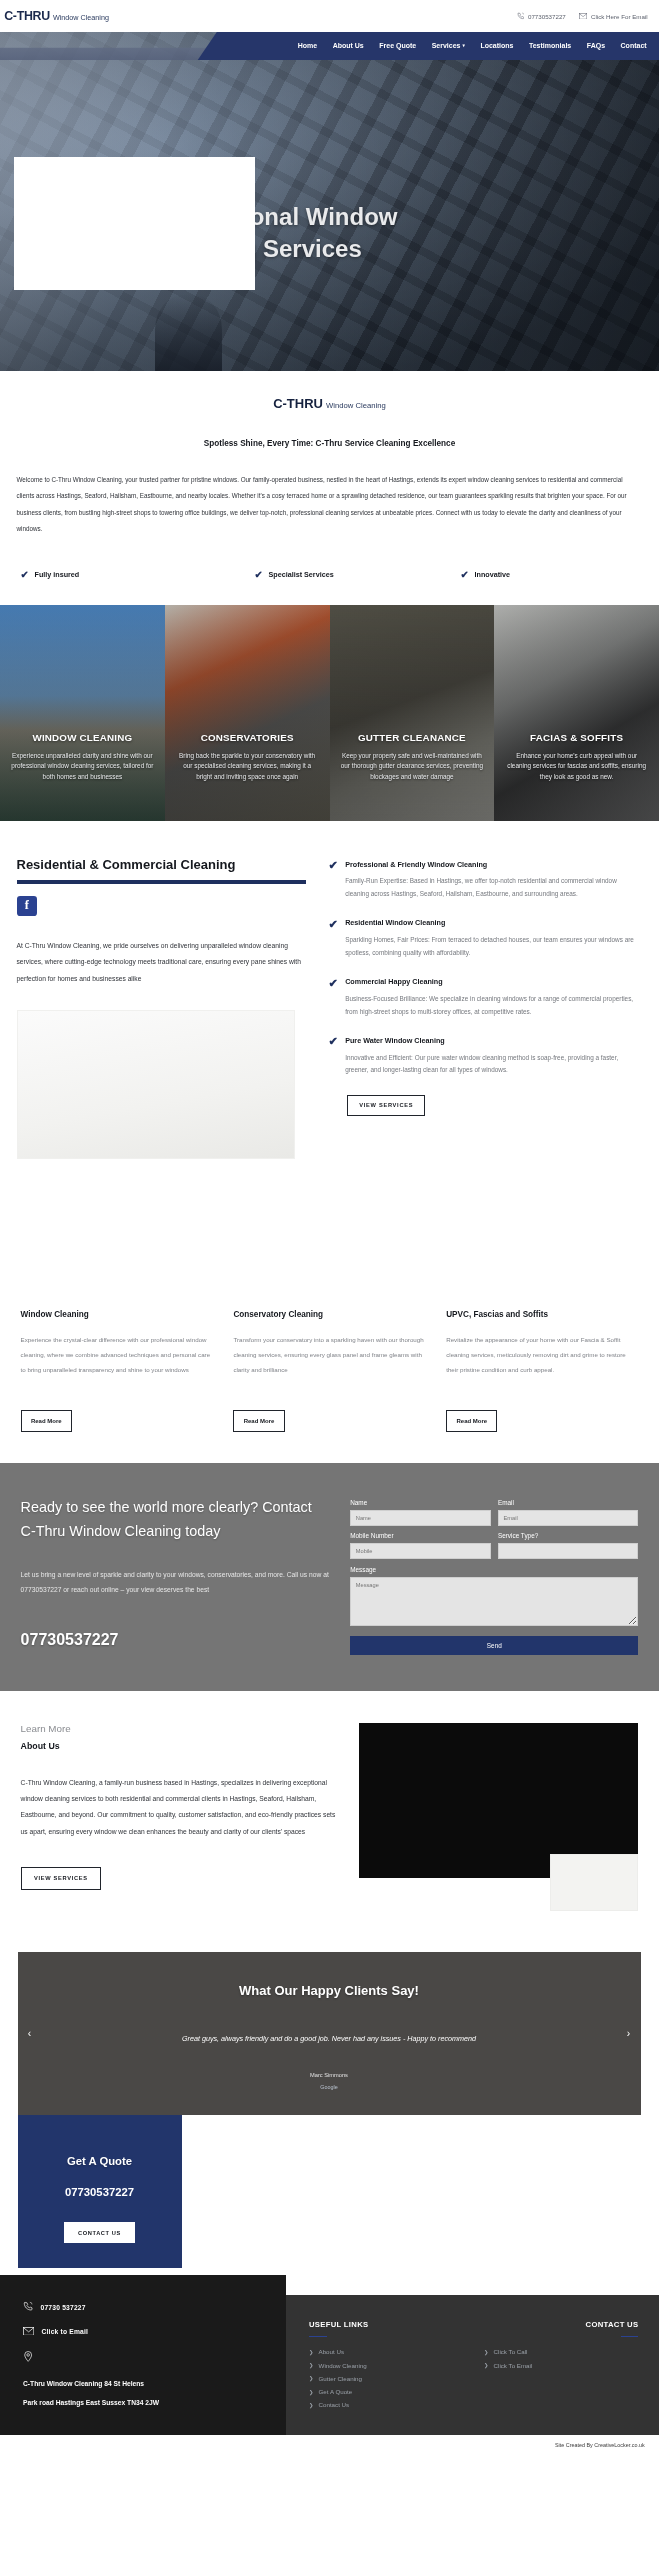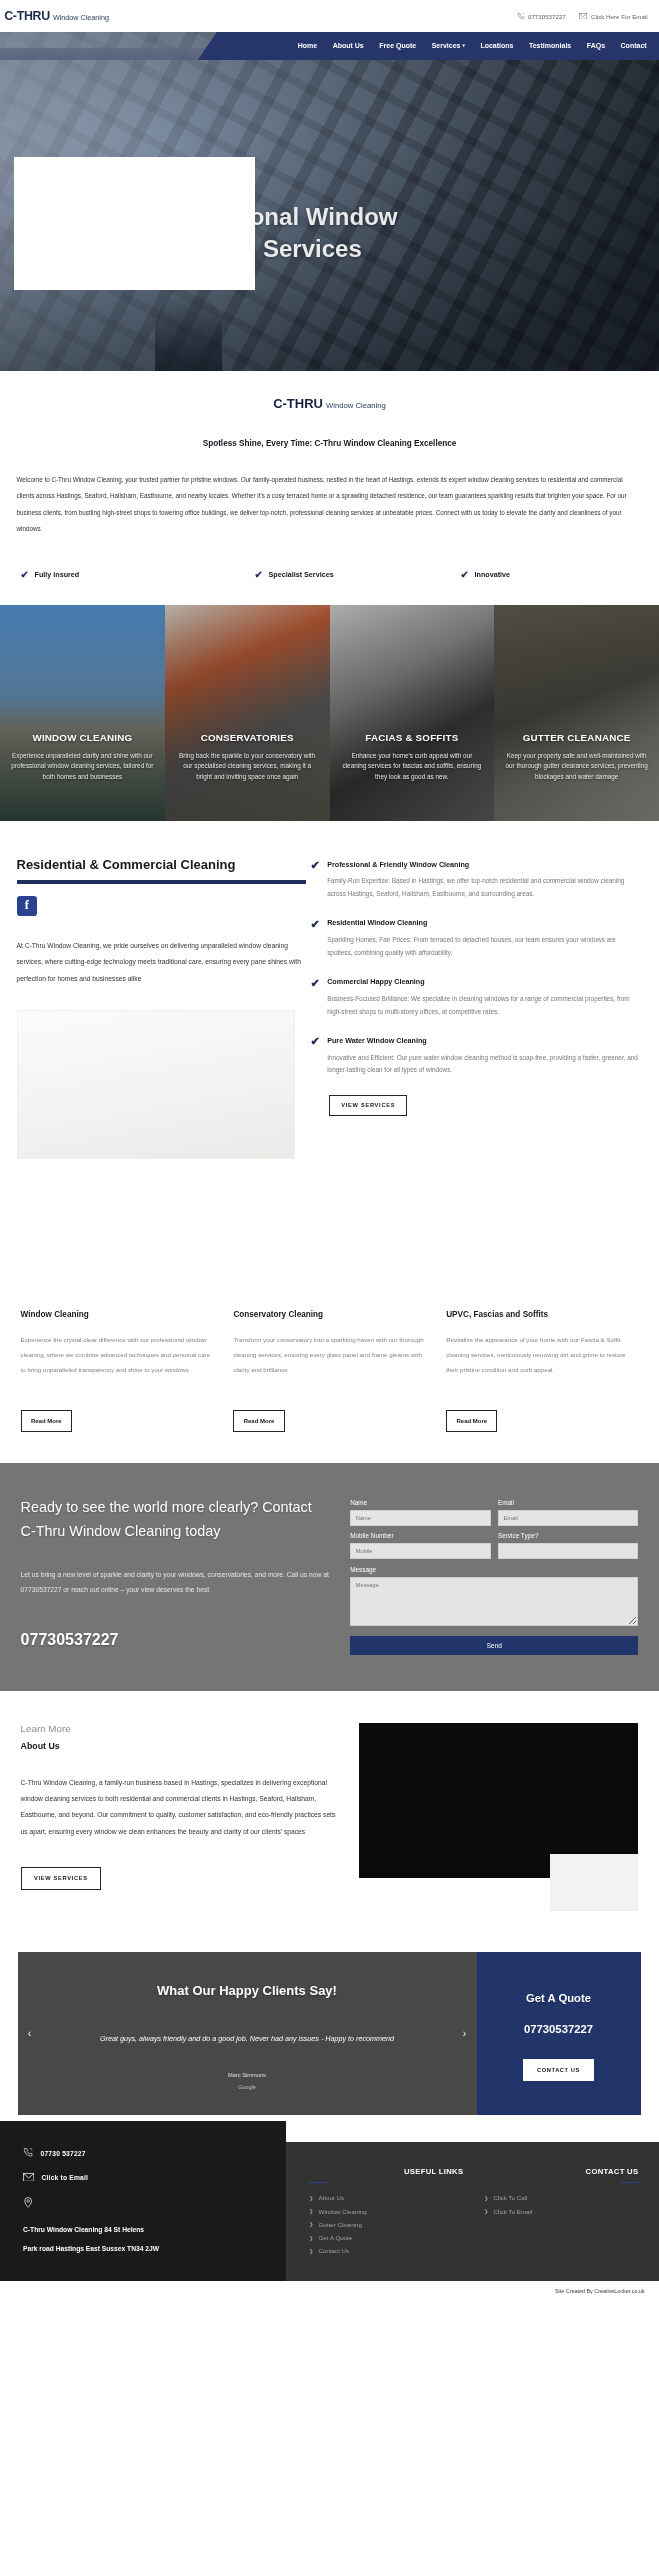--- a/index.html
+++ b/index.html
@@ -178,21 +178,21 @@
   .tile h3 {
     color: #fff; font-size: 9.8px; font-weight: 700; letter-spacing: 0.2px;
     margin-bottom: 8.2px; text-shadow: 0 1px 2.6px rgba(0,0,0,.5);
   }
   .tile p {
     color: #e8eaec; font-size: 6.4px; line-height: 1.65;
     text-shadow: 0 0.5px 2.1px rgba(0,0,0,.6);
   }
 
   
-  .rc { display: flex; padding: 36px 18.5px 0 16.5px; gap: 5px; }
+  .rc { display: flex; padding: 36px 18.5px 0 16.5px; gap: 23px; }
   .rc-left { width: 289px; flex: none; }
   .rc-left h2 { font-size: 13px; font-weight: 700; color: #15181e; }
   .rc-rule { height: 4.1px; background: #1e2f5e; margin-top: 7.7px; width: 100%; }
   .fb-icon {
     width: 20.6px; height: 20.6px; background: #2b4291; border-radius: 3.1px;
     display: flex; align-items: center; justify-content: center;
     color: #fff; font-size: 12.4px; font-weight: 700; margin-top: 11.3px;
     font-family: "Liberation Serif", serif;
   }
   .rc-para { margin-top: 21.6px; font-size: 6.7px; color: #2f3238; line-height: 2.45; }
@@ -302,21 +302,21 @@
     cursor: pointer;
   }
   .about-right { flex: 1; position: relative; }
   .about-img { width: 100%; height: 155px; background: #0b0b0b; }
   .about-img2 {
     position: absolute; right: 0; bottom: -21.6px;
     width: 88px; height: 57px; background: #f3f3f1; border: 0.5px solid #ededeb;
   }
 
   
-  .testi { display: flex; margin: 31px 18.5px 0 17.5px; }
+  .testi { display: flex; margin: 31px 18.5px 0 17.5px; flex-direction: column; }
   .testi-left {
     flex: 1; background: #4a4846; color: #fff;
     padding: 31px 31px 25px;
     position: relative; text-align: center;
   }
   .testi-left h2 { font-size: 13px; font-weight: 700; text-shadow: 0 1px 2.1px rgba(0,0,0,.35); }
   .testi-quote { margin-top: 34px; font-size: 7.2px; font-style: italic; line-height: 1.9; text-align: center; }
   .testi-author { margin-top: 27px; font-size: 5.7px; color: #e2e2e2; }
   .testi-src { margin-top: 5.2px; font-size: 5.4px; color: #b9c2cf; }
   .arrow {
@@ -355,21 +355,21 @@
     color: #fff;
     margin-top: -20.6px;
   }
   .fd-row { display: flex; align-items: center; gap: 7.2px; margin-bottom: 13.4px; }
   .fd-row .lbl { font-size: 6.7px; font-weight: 700; letter-spacing: 0.2px; }
   .fd-addr { font-size: 6.7px; font-weight: 700; line-height: 2.0; margin-top: 5.2px; }
   .footer-links {
     flex: 1; display: flex; padding: 25px 20.6px 20.6px 23px; gap: 20.6px;
   }
   .fl-col { flex: 1; }
-  .fl-col h4 { color: #fff; font-size: 7.7px; font-weight: 700; letter-spacing: 0.3px; text-align: right; }
+  .fl-col h4 { color: #fff; font-size: 7.7px; font-weight: 700; letter-spacing: 0.3px; }
   .fl-rule { width: 17.5px; height: 1.5px; background: #2b4291; margin: 6.2px 0 11.3px; }
   .fl-col ul { list-style: none; }
   .fl-col li { display: flex; align-items: center; gap: 5.2px; margin-bottom: 6.2px; }
   .fl-col li span.chev { color: #9aa0a8; font-size: 5.2px; }
   .fl-col li span.txt { color: #9aa0a8; font-size: 6.2px; }
   .fl-right { text-align: right; }
   .fl-right .fl-rule { margin-left: auto; }
   .fl-right li { justify-content: flex-end; flex-direction: row-reverse; }
   .credit {
     background: #fff; text-align: right;
@@ -433,21 +433,21 @@
     <div class="hero-worker"></div>
     <h1 class="hero-title">Professional Window Cleaning Services</h1>
     <div class="hero-overlay-box"></div>
   </section>
 
   <section class="intro">
     <div class="intro-logo">
       <span class="c">C-THRU</span>
       <span class="w">Window Cleaning</span>
     </div>
-    <div class="intro-tagline">Spotless Shine, Every Time: C-Thru Window Cleaning Excellence</div>
+    <div class="intro-tagline">Spotless Shine, Every Time: C-Thru Service Cleaning Excellence</div>
   </section>
 
   <section class="exp-wrap">
     <div class="exp-text">Welcome to C-Thru Window Cleaning, your trusted partner for pristine windows. Our family-operated business, nestled in the heart of Hastings, extends its expert window cleaning services to residential and commercial clients across Hastings, Seaford, Hailsham, Eastbourne, and nearby locales. Whether it's a cosy terraced home or a sprawling detached residence, our team guarantees sparkling results that brighten your space. For our business clients, from bustling high-street shops to towering office buildings, we deliver top-notch, professional cleaning services at unbeatable prices. Connect with us today to elevate the clarity and cleanliness of your windows.</div>
   </section>
 
   <section class="features">
     <div class="feature">
       <span class="tick">✔</span>
       <span>Fully insured</span>
@@ -470,32 +470,32 @@
         <p>Experience unparalleled clarity and shine with our professional window cleaning services, tailored for both homes and businesses</p>
       </div>
     </div>
     <div class="tile t2">
       <div class="tile-bg"></div>
       <div class="tile-inner">
         <h3>CONSERVATORIES</h3>
         <p>Bring back the sparkle to your conservatory with our specialised cleaning services, making it a bright and inviting space once again</p>
       </div>
     </div>
+    <div class="tile t3">
+      <div class="tile-bg"></div>
+      <div class="tile-inner">
+        <h3>GUTTER CLEANANCE</h3>
+        <p>Keep your property safe and well-maintained with our thorough gutter clearance services, preventing blockages and water damage</p>
+      </div>
+    </div>
     <div class="tile t4">
       <div class="tile-bg"></div>
       <div class="tile-inner">
         <h3>FACIAS &amp; SOFFITS</h3>
         <p>Enhance your home's curb appeal with our cleaning services for fascias and soffits, ensuring they look as good as new.</p>
-      </div>
-    </div>
-    <div class="tile t3">
-      <div class="tile-bg"></div>
-      <div class="tile-inner">
-        <h3>GUTTER CLEANANCE</h3>
-        <p>Keep your property safe and well-maintained with our thorough gutter clearance services, preventing blockages and water damage</p>
       </div>
     </div>
   </section>
 
   <section class="rc">
     <div class="rc-left">
       <h2>Residential &amp; Commercial Cleaning</h2>
       <div class="rc-rule"></div>
       <div class="fb-icon">f</div>
       <p class="rc-para">At C-Thru Window Cleaning, we pride ourselves on delivering unparalleled window cleaning services, where cutting-edge technology meets traditional care, ensuring every pane shines with perfection for homes and businesses alike</p>

